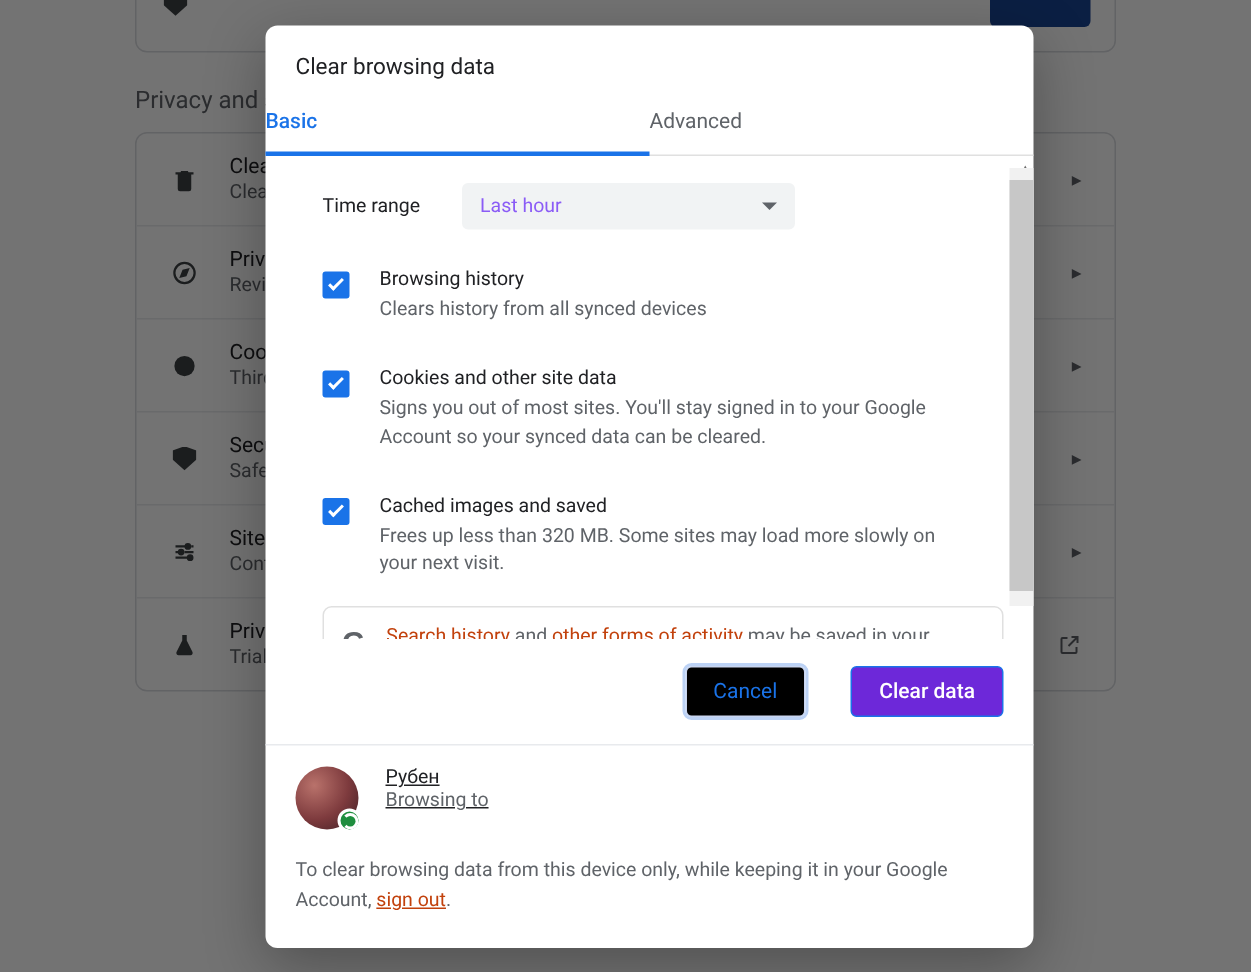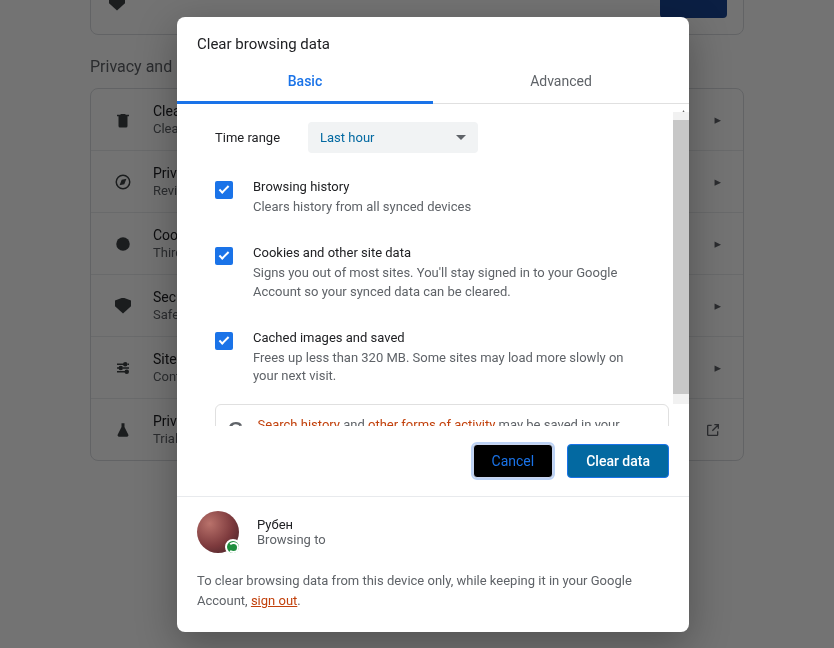--- a/index.html
+++ b/index.html
@@ -21,54 +21,54 @@
     .shield-bg { width: 16px; height: 16px; background: #3c4043; clip-path: polygon(50% 0, 100% 18%, 100% 55%, 50% 100%, 0 55%, 0 18%); }
     .bg-btn { background: #1a4594; color: #fff; padding: 8px 14px; border-radius: 4px; margin-left: auto; }
 
     
     .scrim { position: absolute; inset: 0; background: rgba(0,0,0,0.55); }
     .dialog { position: absolute; left: 177px; top: 17px; width: 512px; background: #fff; border-radius: 8px; box-shadow: 0 12px 40px rgba(0,0,0,0.3); display: flex; flex-direction: column; }
 
     .dlg-title { font-size: 15px; font-weight: 400; padding: 18px 20px 10px; color: #202124; }
 
     .tabs { display: flex; border-bottom: 1px solid #e0e0e0; }
-    .tab { flex: 1; text-align: center; padding: 10px 0 12px; font-size: 14px; color: #5f6368; cursor: pointer; }
+    .tab { flex: 1; padding: 10px 0 12px; font-size: 14px; color: #5f6368; cursor: pointer; }
     .tab.active { color: #1a73e8; font-weight: 500; border-bottom: 3px solid #1a73e8; margin-bottom: -1px; }
 
     .body { position: relative; }
     .scroll-area { max-height: 322px; overflow: hidden; padding: 0 20px; margin-left: 18px; }
     
     .fake-sb-track { position: absolute; right: 0; top: 8px; width: 16px; height: 292px; background: #f1f1f1; }
     .fake-sb-thumb { position: absolute; right: 0; top: 16px; width: 16px; height: 274px; background: #c7c7c7; }
     .sb-arrow { position: absolute; right: 3px; font-size: 10px; color: #6b6b6b; }
 
     .timerange-row { display: flex; align-items: center; gap: 28px; padding: 18px 0 12px; }
     .timerange-label { font-size: 13px; color: #202124; }
-    .select { position: relative; width: 170px; background: #f1f3f4; border-radius: 4px; padding: 8px 12px; font-size: 13px; color: #0369a1; display: flex; align-items: center; justify-content: space-between; cursor: pointer; }
+    .select { position: relative; width: 222px; background: #f1f3f4; border-radius: 4px; padding: 8px 12px; font-size: 13px; color: #8b5cf6; display: flex; align-items: center; justify-content: space-between; cursor: pointer; }
     .select .caret { border-left: 5px solid transparent; border-right: 5px solid transparent; border-top: 5px solid #5f6368; }
 
     .check-item { display: flex; gap: 20px; padding: 14px 0; }
     .checkbox { width: 18px; height: 18px; border-radius: 2px; background: #1a73e8; color: #fff; display: flex; align-items: center; justify-content: center; flex-shrink: 0; margin-top: 2px; cursor: pointer; }
     .check-mark { width: 10px; height: 5px; border-left: 2px solid #fff; border-bottom: 2px solid #fff; transform: rotate(-45deg); margin-top: -3px; }
     .check-text { display: flex; flex-direction: column; gap: 4px; padding-right: 28px; }
     .check-title { font-size: 13px; color: #202124; }
     .check-sub { font-size: 13px; color: #5f6368; line-height: 1.45; }
 
     .infobox { border: 1px solid #e0e0e0; border-radius: 6px; padding: 10px 12px; margin: 4px 0 0; display: flex; gap: 14px; align-items: flex-start; }
     .infobox-text { font-size: 13px; color: #5f6368; line-height: 1.5; }
     .link { color: #c2410c; text-decoration: underline; cursor: pointer; }
 
     .g-logo { font-family: "Product Sans", Arial, sans-serif; font-weight: 700; font-size: 20px; color: #5f6368; line-height: 1; padding-top: 4px; }
 
     .actions { display: flex; justify-content: flex-end; gap: 14px; padding: 18px 20px; border-top: 0; border-bottom: 1px solid #e8eaed; }
     .btn { padding: 8px 18px; border-radius: 4px; font-size: 14px; cursor: pointer; }
     .btn-cancel { background: #000000; color: #1a73e8; border: 1px solid #c9d5ef; outline: 2px solid #bcd2f5; outline-offset: 0; }
-    .btn-primary { background: #0369a1; color: #fff; border: 1px solid #1a73e8; font-weight: 500; }
-
-    .profile { display: flex; align-items: center; gap: 18px; padding: 14px 20px; }
+    .btn-primary { background: #6d28d9; color: #fff; border: 1px solid #1a73e8; font-weight: 500; margin-left: 16px; }
+
+    .profile { display: flex; gap: 18px; padding: 14px 20px; text-decoration: underline; }
     .avatar-wrap { position: relative; width: 42px; height: 42px; }
     .avatar { width: 42px; height: 42px; border-radius: 50%; background: radial-gradient(circle at 30% 30%, #b9726b, #7d3a3d 55%, #3b1e24); }
     .sync-badge { position: absolute; bottom: -2px; right: -2px; width: 16px; height: 16px; border-radius: 50%; background: #1e8e3e; border: 2px solid #fff; display:flex;align-items:center;justify-content:center;}
     .sync-badge::after { content: ''; width: 7px; height: 7px; border: 2px solid #fff; border-left-color: transparent; border-radius: 50%; }
     .profile-name { font-size: 13px; color: #202124; }
     .profile-sub { font-size: 13px; color: #5f6368; }
 
     .footer-note { padding: 4px 20px 22px; font-size: 13px; color: #5f6368; line-height: 1.5; }
 
     svg { display: block; }

